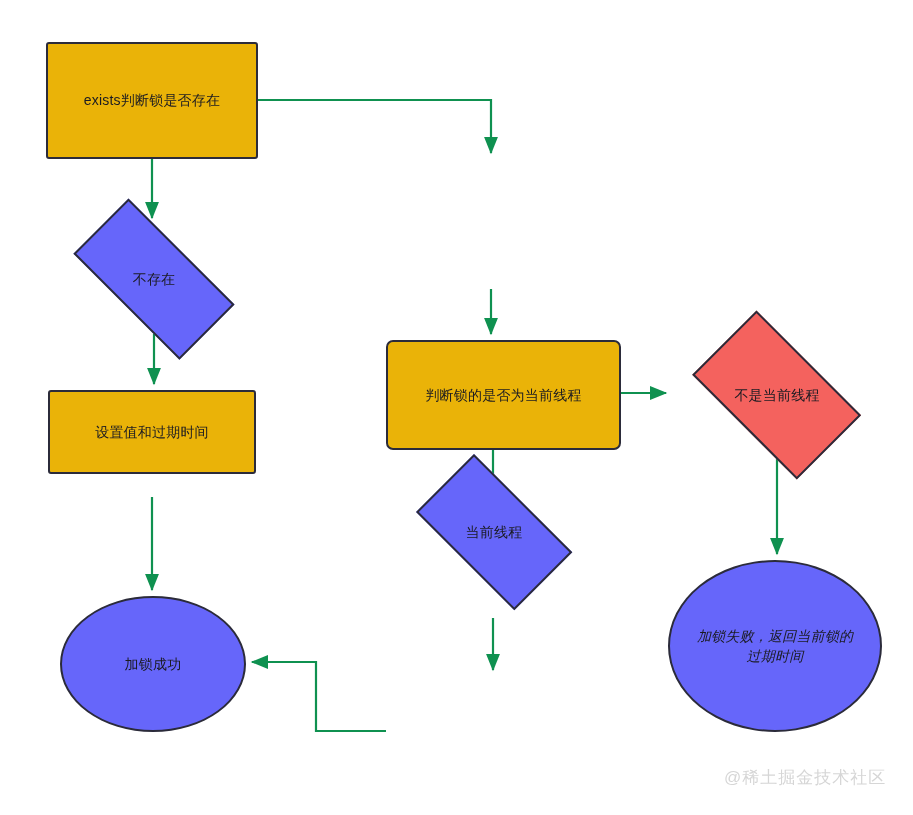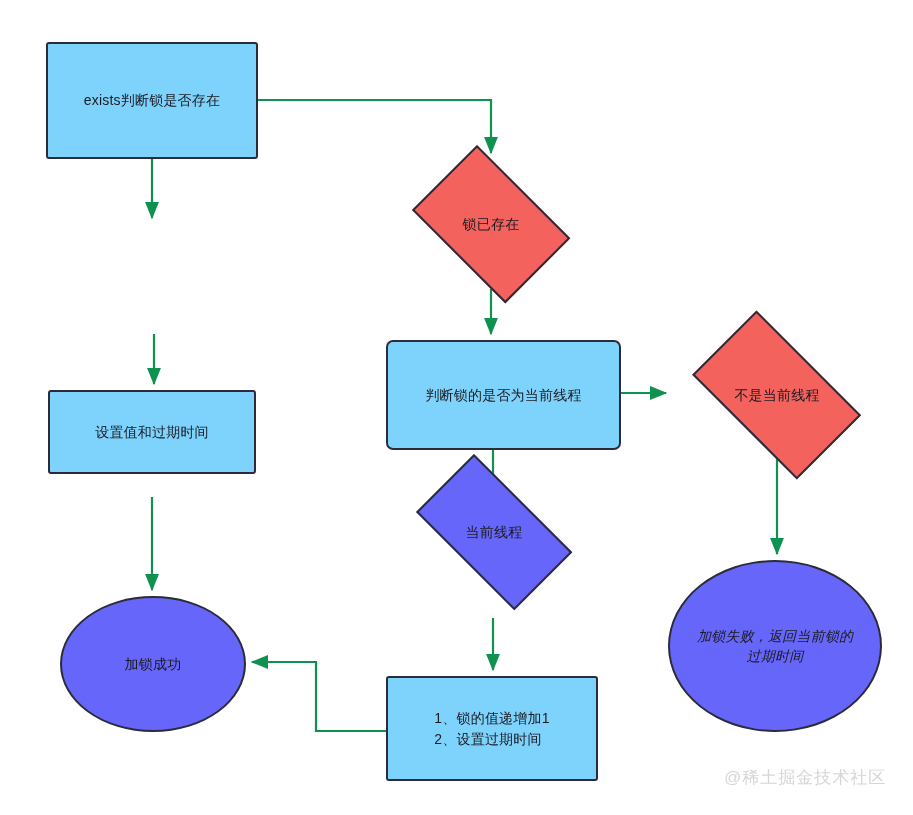--- a/index.html
+++ b/index.html
@@ -36,21 +36,21 @@
     box-sizing: border-box;
     z-index: 2;
   }
   .node .label {
     white-space: pre-line;
     padding: 0 8px;
     letter-spacing: 0.2px;
   }
   
   .n-rect {
-    background: #7dd3fc;
+    background: #eab308;
     border: 2px solid #2b2b3a;
     border-radius: 3px;
   }
   
   .n-ellipse {
     background: #6666fa;
     border: 2px solid #2b2b3a;
     border-radius: 50%;
   }
   
@@ -113,47 +113,43 @@
 
     <path d="M386,731 L316,731 L316,662 L252,662" fill="none" stroke="#0f9150" stroke-width="2.2" marker-end="url(#arrow)"></path>
 
     <path d="M777,459 L777,554" fill="none" stroke="#0f9150" stroke-width="2.2" marker-end="url(#arrow)"></path>
   </svg>
 
   <div class="node n-rect" style="left:46px; top:42px; width:212px; height:117px;">
     <span class="label">exists判断锁是否存在</span>
   </div>
 
+  <div class="node n-diamond blue" style="left:48px; top:224px; width:212px; height:110px;">
+    <span class="dia-shape"></span>
+    <span class="label">不存在</span>
+  </div>
 
   <div class="node n-rect" style="left:48px; top:390px; width:208px; height:84px;">
     <span class="label">设置值和过期时间</span>
   </div>
 
   <div class="node n-ellipse" style="left:60px; top:596px; width:186px; height:136px;">
     <span class="label">加锁成功</span>
   </div>
 
-  <div class="node n-diamond red" style="left:398px; top:159px; width:186px; height:130px;">
-    <span class="dia-shape"></span>
-    <span class="label">锁已存在</span>
-  </div>
 
   <div class="node n-rect" style="left:386px; top:340px; width:235px; height:110px;border-radius:7px;">
     <span class="label">判断锁的是否为当前线程</span>
   </div>
 
   <div class="node n-diamond blue" style="left:396px; top:474px; width:196px; height:116px;">
     <span class="dia-shape"></span>
     <span class="label">当前线程</span>
   </div>
 
-  <div class="node n-rect" style="left:386px; top:676px; width:212px; height:105px;">
-    <span class="label" style="text-align:left;">1、锁的值递增加1
-2、设置过期时间</span>
-  </div>
 
   <div class="node n-diamond red" style="left:672px; top:331px; width:210px; height:128px;justify-content:center;">
     <span class="dia-shape"></span>
     <span class="label">不是当前线程</span>
   </div>
 
   <div class="node n-ellipse" style="left:668px; top:560px; width:214px; height:172px;">
     <span class="label" style="max-width:170px;font-style:italic;">加锁失败，返回当前锁的过期时间</span>
   </div>
 

